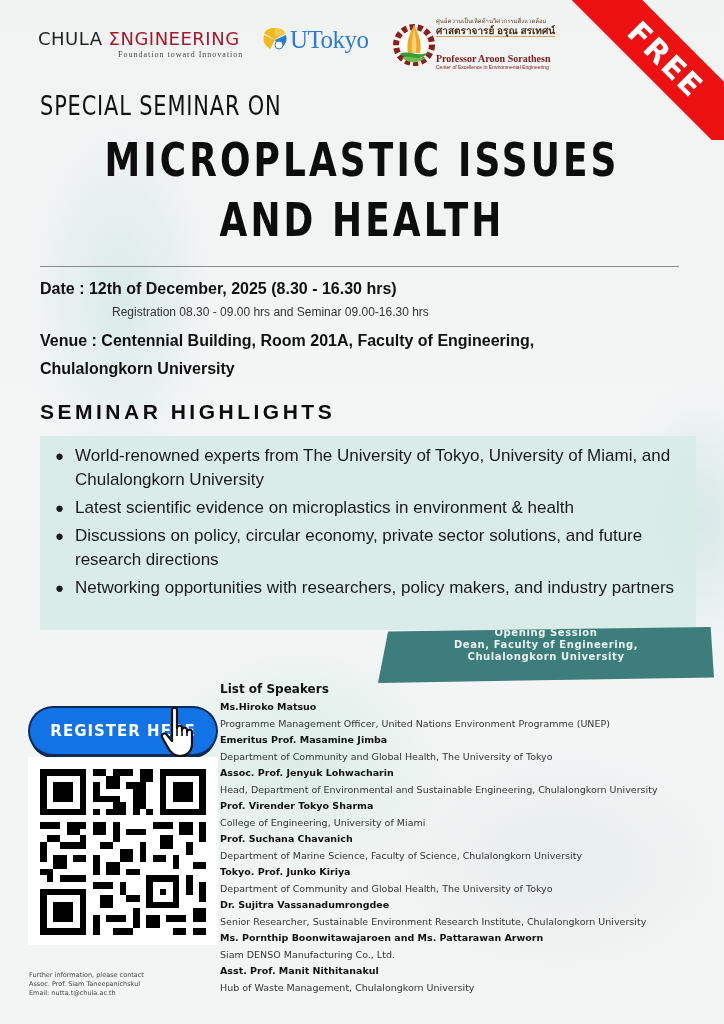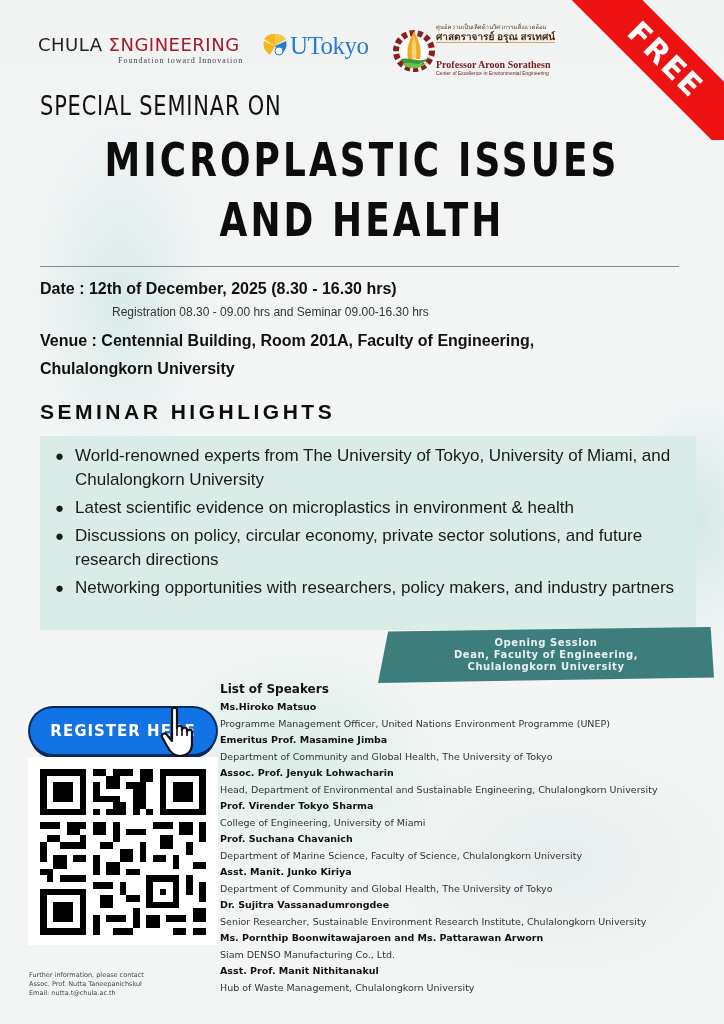--- a/index.html
+++ b/index.html
@@ -10,21 +10,21 @@
       color: #111;
       background:
         radial-gradient(ellipse 140px 260px at 120px 300px, rgba(170,215,210,0.35), rgba(255,255,255,0) 70%),
         radial-gradient(ellipse 220px 180px at 300px 760px, rgba(170,220,200,0.35), rgba(255,255,255,0) 70%),
         radial-gradient(ellipse 120px 200px at 700px 520px, rgba(180,215,215,0.45), rgba(255,255,255,0) 70%),
         radial-gradient(ellipse 300px 200px at 560px 860px, rgba(220,230,230,0.5), rgba(255,255,255,0) 70%),
         linear-gradient(180deg, #f1f3f3 0%, #f4f6f6 40%, #f2f5f4 100%);
     }
 
     
-    .logos { position: absolute; top: 24px; left: 38px; right: 0; height: 50px; }
+    .logos { position: absolute; top: 18px; left: 38px; right: 0; height: 50px; }
     .chula { position: absolute; left: 0; top: 10px; }
     .chula-main { font-size: 18px; letter-spacing: 0.5px; white-space: nowrap; font-family: "DejaVu Sans", sans-serif; }
     .chula-main .c1 { color: #222; font-weight: normal; }
     .chula-main .c2 { color: #a3192c; font-weight: normal; margin-left: 6px; }
     .chula-sub { font-family: "Liberation Serif", serif; font-size: 8px; color: #444; letter-spacing: 1px; margin-left: 80px; margin-top: 1px; }
     .utokyo { position: absolute; left: 224px; top: 8px; display: flex; align-items: center; gap: 2px; }
     .utokyo-text { font-family: "Liberation Serif", serif; font-size: 25px; color: #2a7bd4; letter-spacing: -0.5px; }
     .aroon { position: absolute; left: 354px; top: 0px; display: flex; align-items: center; }
     .aroon-text { line-height: 1.15; }
     .aroon-thai-small { font-size: 6px; color: #5a3a1a; }
@@ -77,21 +77,21 @@
       position: relative; padding-left: 0; font-size: 17px; line-height: 24px; color: #1a1a1a;
       font-family: "Liberation Sans", sans-serif; margin-bottom: 4px;
     }
     .hl-list li .bullet { position: absolute; left: -20px; top: 0; font-size: 15px; }
 
     
     .opening {
       position: absolute; left: 378px; top: 627px; width: 336px; height: 56px;
       background: #3d7d7b;
       clip-path: polygon(3% 8%, 99% 0%, 100% 90%, 0% 100%);
-      display: flex; flex-direction: column; align-items: center; justify-content: center;
+      display: flex; flex-direction: column; align-items: center; 
       color: #e8f2f1; font-family: "DejaVu Sans", sans-serif; font-weight: bold;
       font-size: 10px; line-height: 12px; letter-spacing: 0.6px; text-align: center;
     }
 
     
     .register {
       position: absolute; left: 30px; top: 708px; width: 186px; height: 46px;
       background: #1273e6; border-radius: 23px;
       box-shadow: 0 4px 0 #0b2a55, 0 0 0 2px #0b2a55;
       display: flex; align-items: center; justify-content: center;
@@ -296,34 +296,34 @@
     </div>
   <div>
       <div class="sp-name">Prof. Virender Tokyo Sharma</div>
       <div class="sp-aff">College of Engineering, University of Miami</div>
     </div>
   <div>
       <div class="sp-name">Prof. Suchana Chavanich</div>
       <div class="sp-aff">Department of Marine Science, Faculty of Science, Chulalongkorn University</div>
     </div>
   <div>
-      <div class="sp-name">Asst. Manit. Junko Kiriya</div>
+      <div class="sp-name">Tokyo. Prof. Junko Kiriya</div>
       <div class="sp-aff">Department of Community and Global Health, The University of Tokyo</div>
     </div>
   <div>
       <div class="sp-name">Dr. Sujitra Vassanadumrongdee</div>
       <div class="sp-aff">Senior Researcher, Sustainable Environment Research Institute, Chulalongkorn University</div>
     </div>
   <div>
       <div class="sp-name">Ms. Pornthip Boonwitawajaroen and Ms. Pattarawan Arworn</div>
       <div class="sp-aff">Siam DENSO Manufacturing Co., Ltd.</div>
     </div>
   <div>
       <div class="sp-name">Asst. Prof. Manit Nithitanakul</div>
       <div class="sp-aff">Hub of Waste Management, Chulalongkorn University</div>
     </div>
 </div>
 
 <div class="contact">
   <div>Further information, please contact</div>
-  <div>Assoc. Prof. Nutta Taneepanichskul</div>
+  <div>Assoc. Prof. Siam Taneepanichskul</div>
   <div>Email: nutta.t@chula.ac.th</div>
 </div>
 
 </body></html>

